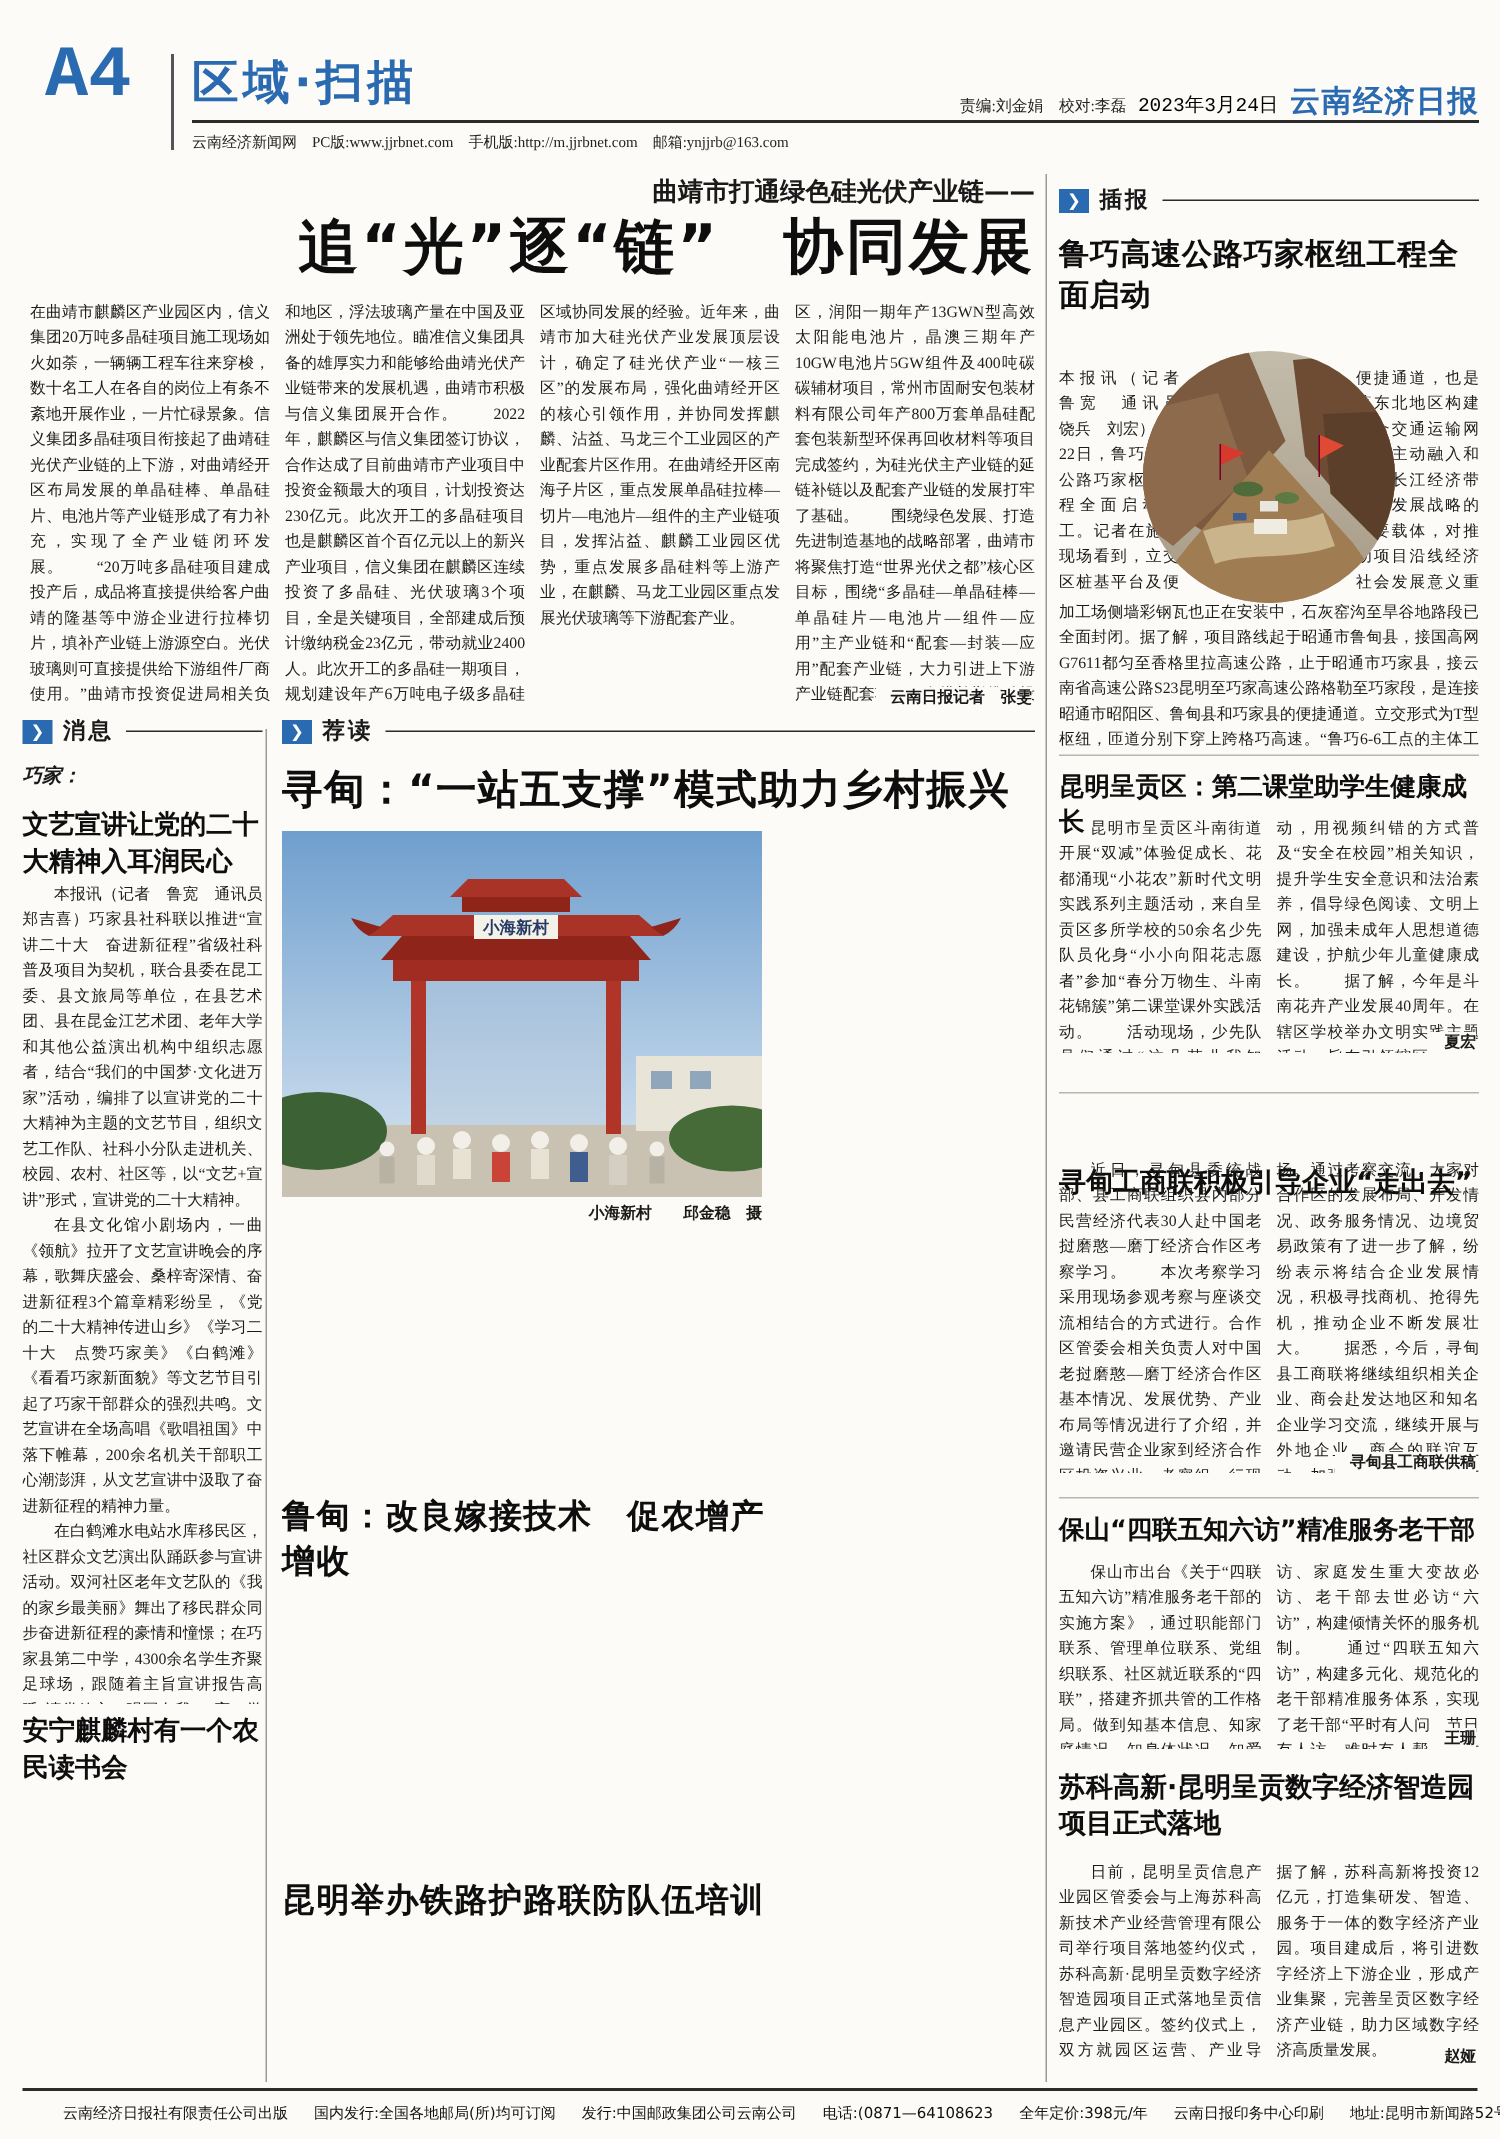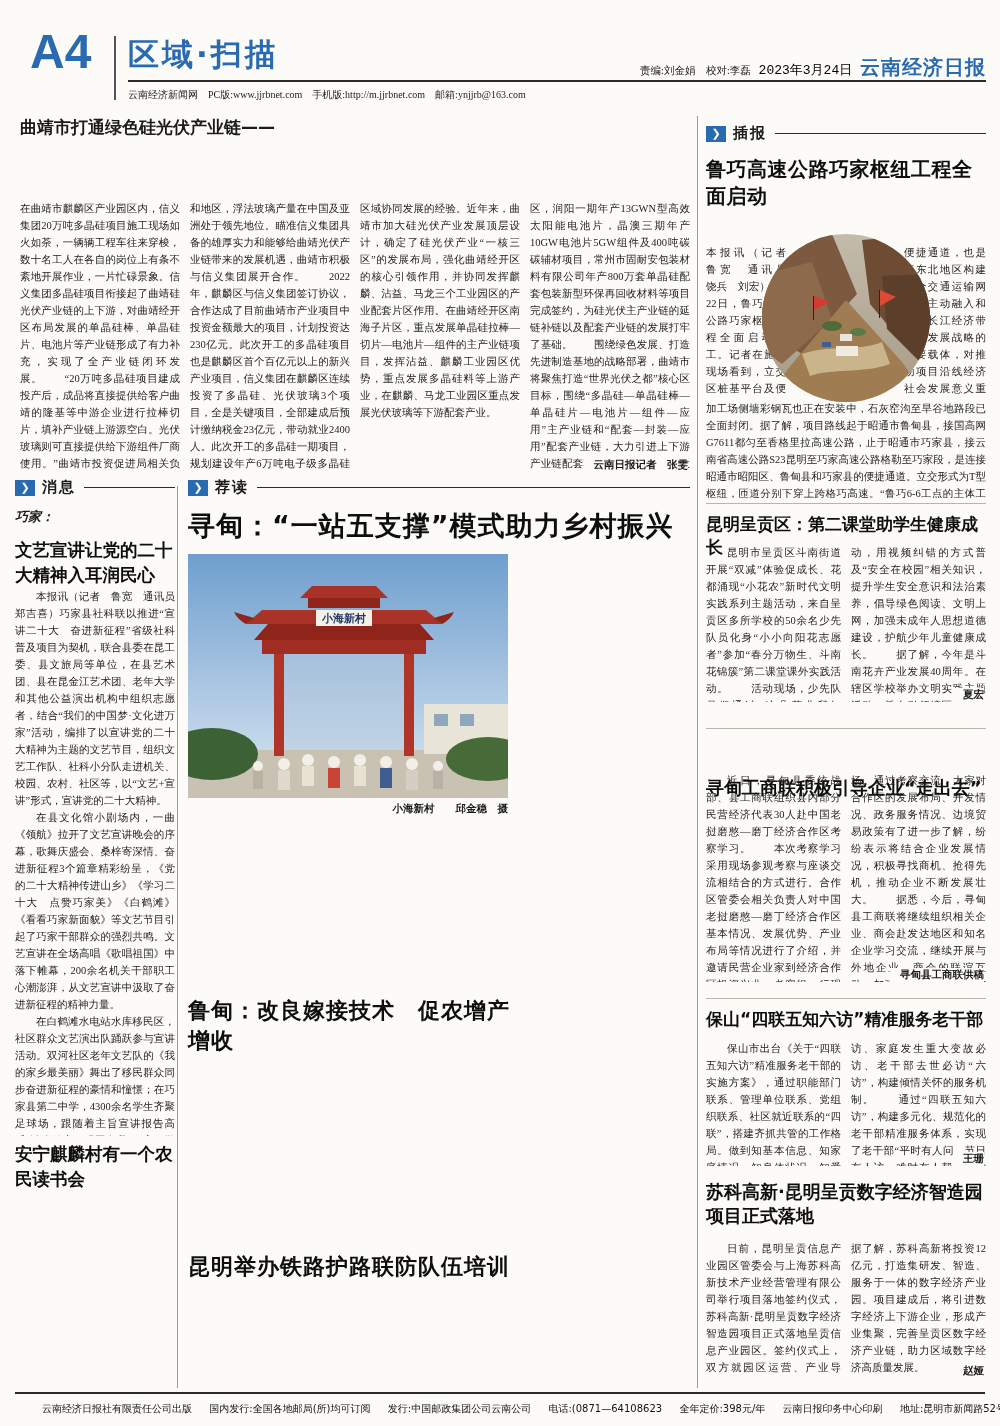--- a/index.html
+++ b/index.html
@@ -19,33 +19,34 @@
   .vline{width:1px;background:#9a9a96;}
   .sep{height:1px;background:#b7b5ae;}
   .col-flex{display:flex;gap:10px;}
   .kicker{font-family:"DejaVu Sans",sans-serif;font-weight:bold;}
 </style>
 </head>
 <body>
 
 <div id="page">
 
-  <div class="abs hl blue" style="left:30px;top:24px;font-size:48px;font-family:Liberation Sans, sans-serif;">A4</div>
+  <div class="abs hl blue" style="left:30px;top:24px;font-size:48px;font-family:Liberation Mono, monospace;">A4</div>
   <div class="abs" style="left:114px;top:36px;width:2px;height:64px;background:#54555a;"></div>
   <div class="abs hl blue" style="left:128px;top:34px;font-size:31px;letter-spacing:3px;">区域·扫描</div>
   <div class="abs" style="left:640px;top:54px;width:346px;display:flex;align-items:baseline;justify-content:space-between;">
     <span style="font-size:10.5px;color:#222;">责编:刘金娟　校对:李磊</span>
     <span style="font-size:13px;color:#000000;font-family:Liberation Mono, monospace;">2023年3月24日</span>
     <span class="hl blue" style="font-size:20px;letter-spacing:1px;">云南经济日报</span>
   </div>
   <div class="abs" style="left:128px;top:80px;width:858px;height:1.5px;background:#2b2b2b;"></div>
   <div class="abs" style="left:128px;top:88px;font-size:10px;color:#222;">云南经济新闻网　PC版:www.jjrbnet.com　手机版:http://m.jjrbnet.com　邮箱:ynjjrb@163.com</div>
 
-  <div class="abs" style="left:20px;top:116px;width:670px;">
+  <div class="abs" style="left:20px;top:116px;width:670px;text-align:right;">
     <div class="kicker" style="font-size:17px;">曲靖市打通绿色硅光伏产业链——</div>
+    <div class="hl" style="font-size:40px;line-height:1.15;letter-spacing:2px;margin-top:3px;">追“光”逐“链”　协同发展</div>
   </div>
   <div class="abs col-flex" style="left:20px;top:200px;width:670px;height:272px;">
     <div class="body-col cont" style="flex:1;height:272px;">在曲靖市麒麟区产业园区内，信义集团20万吨多晶硅项目施工现场如火如荼，一辆辆工程车往来穿梭，数十名工人在各自的岗位上有条不紊地开展作业，一片忙碌景象。信义集团多晶硅项目衔接起了曲靖硅光伏产业链的上下游，对曲靖经开区布局发展的单晶硅棒、单晶硅片、电池片等产业链形成了有力补充，实现了全产业链闭环发展。　　“20万吨多晶硅项目建成投产后，成品将直接提供给客户曲靖的隆基等中游企业进行拉棒切片，填补产业链上游源空白。光伏玻璃则可直接提供给下游组件厂商使用。”曲靖市投资促进局相关负责人介绍，曲靖市围绕“多晶硅—单晶硅棒—单晶硅片—电池片—组件—应用”谋划的绿色硅光伏产业链全部打通。　　作为全球领先的综合玻璃制造商和行业头部企业，信义玻璃集团的销售网络遍布全球130多个国家</div>
     <div class="body-col cont" style="flex:1;height:272px;">和地区，浮法玻璃产量在中国及亚洲处于领先地位。瞄准信义集团具备的雄厚实力和能够给曲靖光伏产业链带来的发展机遇，曲靖市积极与信义集团展开合作。　　2022年，麒麟区与信义集团签订协议，合作达成了目前曲靖市产业项目中投资金额最大的项目，计划投资达230亿元。此次开工的多晶硅项目也是麒麟区首个百亿元以上的新兴产业项目，信义集团在麒麟区连续投资了多晶硅、光伏玻璃3个项目，全是关键项目，全部建成后预计缴纳税金23亿元，带动就业2400人。此次开工的多晶硅一期项目，规划建设年产6万吨电子级多晶硅及配套1万吨白炭黑生产线，总投资60亿元，预计年内建成投产。</div>
     <div class="body-col cont" style="flex:1;height:272px;">区域协同发展的经验。近年来，曲靖市加大硅光伏产业发展顶层设计，确定了硅光伏产业“一核三区”的发展布局，强化曲靖经开区的核心引领作用，并协同发挥麒麟、沾益、马龙三个工业园区的产业配套片区作用。在曲靖经开区南海子片区，重点发展单晶硅拉棒—切片—电池片—组件的主产业链项目，发挥沾益、麒麟工业园区优势，重点发展多晶硅料等上游产业，在麒麟、马龙工业园区重点发展光伏玻璃等下游配套产业。</div>
     <div class="body-col cont" style="flex:1;height:272px;">区，润阳一期年产13GWN型高效太阳能电池片，晶澳三期年产10GW电池片5GW组件及400吨碳碳辅材项目，常州市固耐安包装材料有限公司年产800万套单晶硅配套包装新型环保再回收材料等项目完成签约，为硅光伏主产业链的延链补链以及配套产业链的发展打牢了基础。　　围绕绿色发展、打造先进制造基地的战略部署，曲靖市将聚焦打造“世界光伏之都”核心区目标，围绕“多晶硅—单晶硅棒—单晶硅片—电池片—组件—应用”主产业链和“配套—封装—应用”配套产业链，大力引进上下游产业链配套项目，多措并举推动投产项目释放产能，做大做强。到2024年基本形成20万吨多晶硅、150GW单晶硅棒及切片、87GW电池片、50GW组件、300万吨光伏玻璃的产业规模，力争实现产值1600亿元以上。</div>
     <div class="byline">云南日报记者　张雯</div>
   </div>
 
   <div class="abs vline" style="left:697px;top:116px;height:1272px;"></div>

